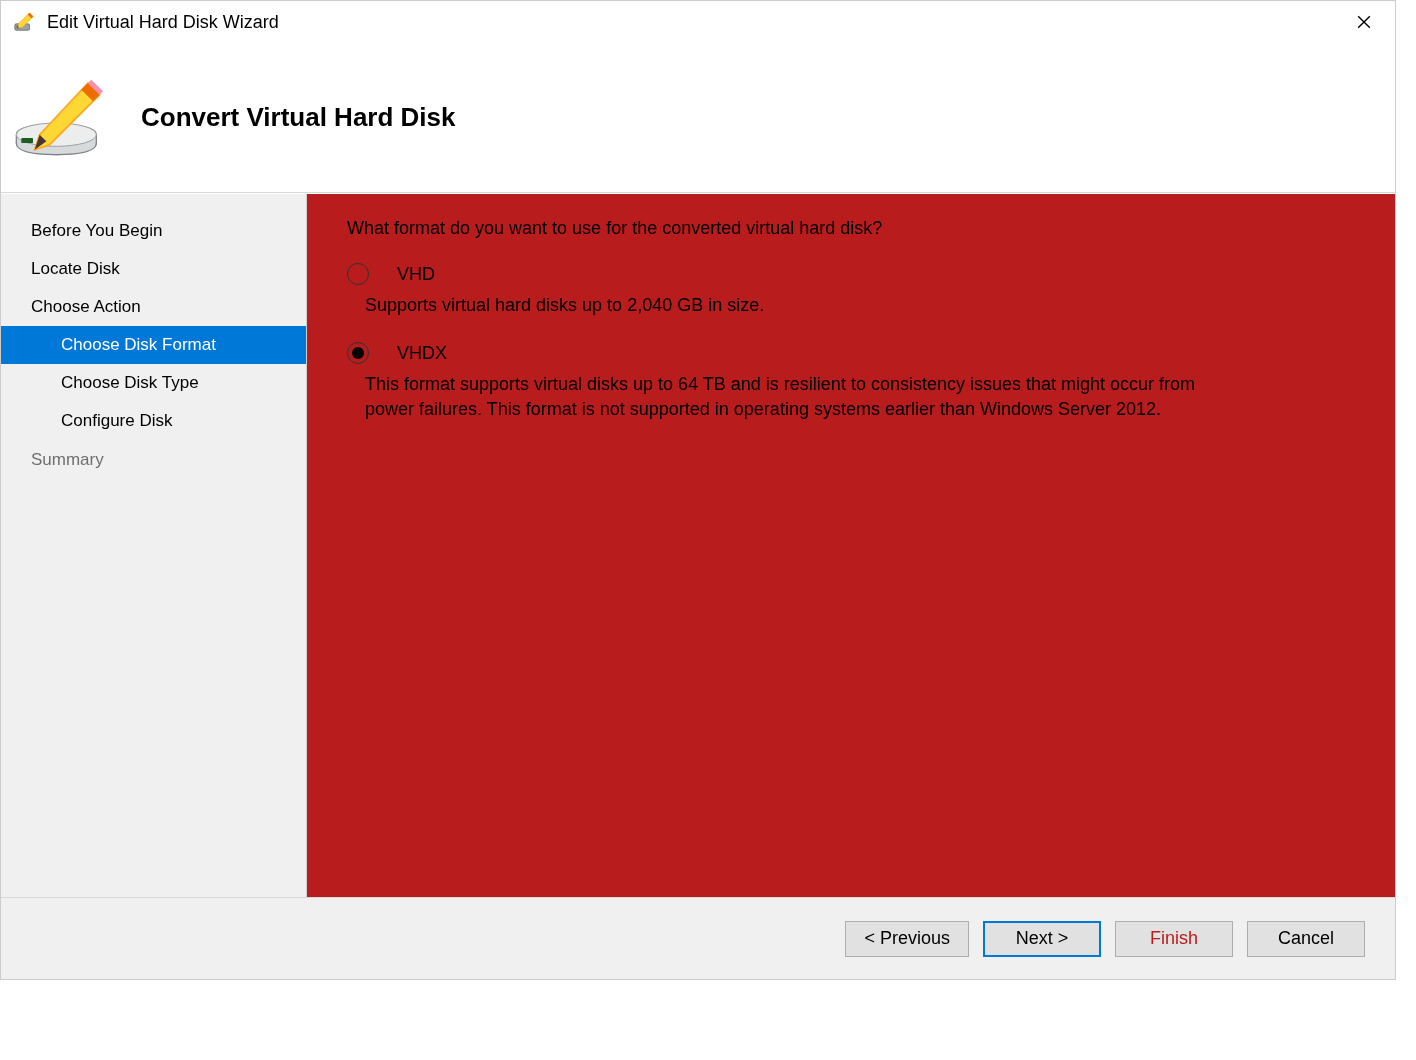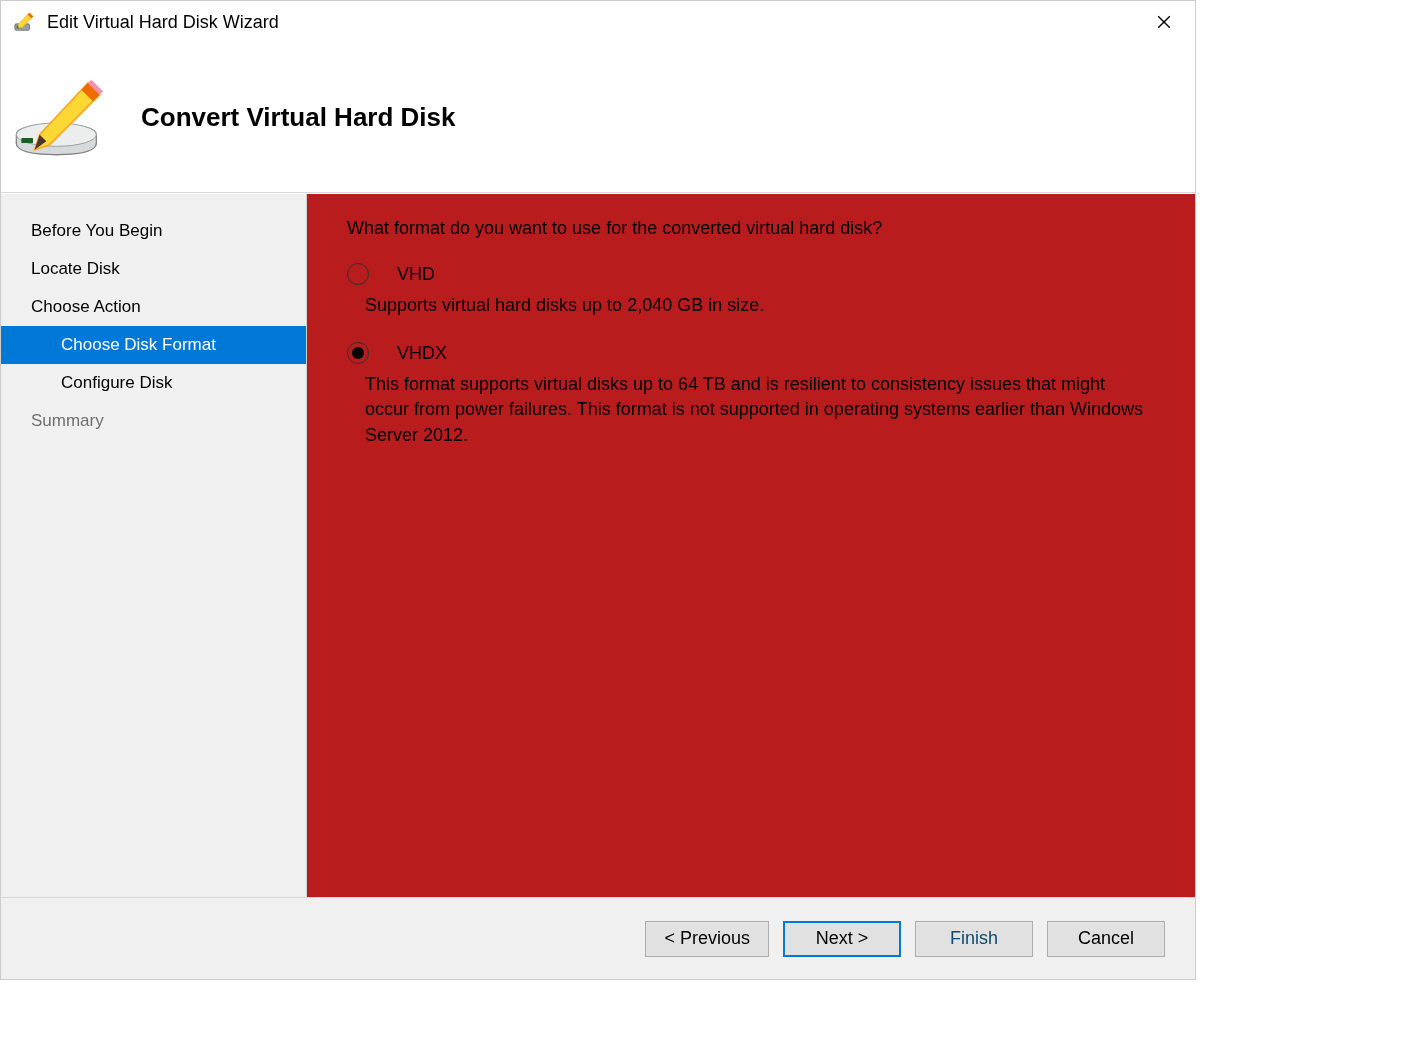--- a/index.html
+++ b/index.html
@@ -6,21 +6,21 @@
   html, body {
     margin: 0; padding: 0;
     width: 1416px; height: 1060px;
     font-family: "Segoe UI", Tahoma, sans-serif;
     font-size: 18px;
     color: #000;
     background: #fff;
     overflow: hidden;
   }
   .window {
-    width: 1196px;
+    width: 1396px;
     height: 980px;
     border: 1px solid #ccc;
     display: flex;
     flex-direction: column;
     background: #fff;
   }
   
   .titlebar {
     height: 42px;
     display: flex;
@@ -163,21 +163,21 @@
     align-items: center;
     justify-content: center;
     cursor: pointer;
     padding: 0 18px;
   }
   .btn.primary {
     border: 2px solid #0078d7;
     background: #e1e1e1;
   }
   .btn.disabled {
-    color: #0c4a6e;
+    color: #b91c1c;
     cursor: default;
   }
 </style>
 </head>
 <body>
 
 <div class="window">
 
   <div class="titlebar">
     <span class="app-icon">
@@ -213,20 +213,21 @@
     <div class="page-title">Convert Virtual Hard Disk</div>
   </div>
 
   <div class="body">
 
     <div class="sidebar">
       <div class="step">Before You Begin</div>
       <div class="step">Locate Disk</div>
       <div class="step">Choose Action</div>
       <div class="step sub active">Choose Disk Format</div>
+      <div class="step sub">Choose Disk Type</div>
       <div class="step sub">Configure Disk</div>
       <div class="step dim">Summary</div>
     </div>
 
     <div class="content">
       <div class="prompt">What format do you want to use for the converted virtual hard disk?</div>
 
       <div class="option">
         <div class="option-row">
           <span class="radio"></span>

